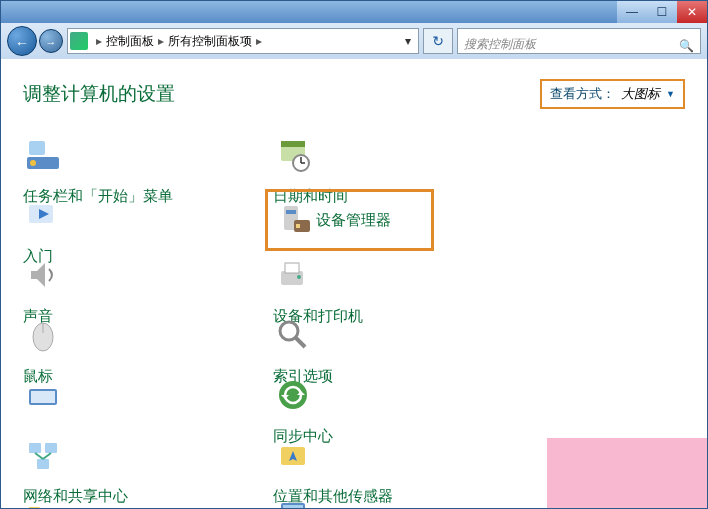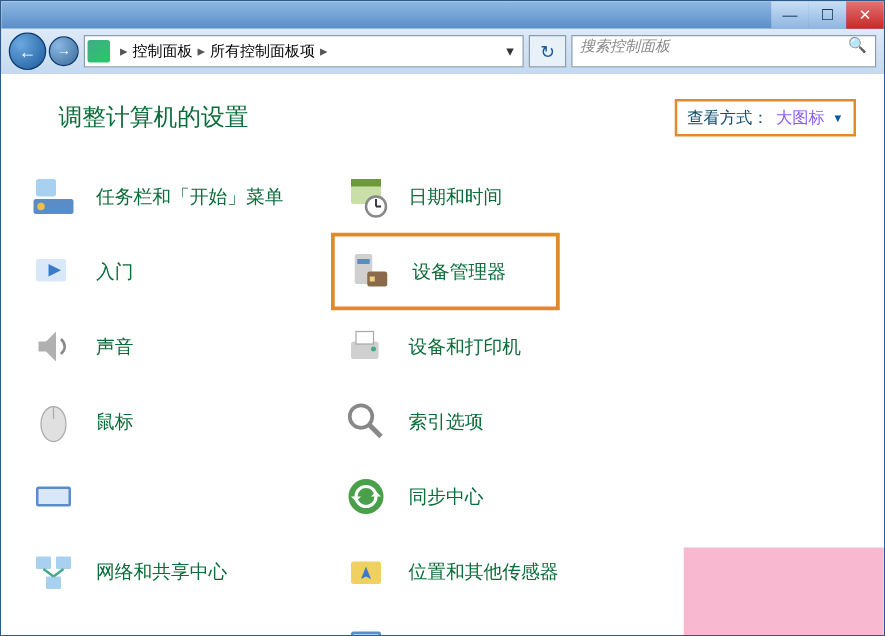--- a/index.html
+++ b/index.html
@@ -10,32 +10,32 @@
 .close-btn { width: 48px; background: linear-gradient(to bottom, #e57373, #c62828); color: #fff; border: 1px solid #a01818; }
 .navbar { height: 36px; background: linear-gradient(to bottom, #dde9f7, #c4d9ef); display: flex; align-items: center; padding: 0 6px; border-bottom: 1px solid #a8bdd6; gap: 4px; }
 .nav-buttons { display: flex; gap: 2px; align-items: center; }
 .nav-circle { width: 28px; height: 28px; border-radius: 50%; background: radial-gradient(circle at 30% 30%, #6ca8e0, #1a5a9c); display: flex; align-items: center; justify-content: center; color: #fff; font-size: 14px; border: 1px solid #0a3a6a; }
 .nav-circle.small { width: 22px; height: 22px; font-size: 11px; background: radial-gradient(circle at 30% 30%, #8ab8e0, #3a6a9c); }
 .address-bar { flex: 1; height: 24px; background: #fff; border: 1px solid #8a9cb0; display: flex; align-items: center; padding: 0 2px; font-size: 12px; }
 .address-bar .cp-icon { width: 18px; height: 18px; background: linear-gradient(135deg, #4a8, #2c6); border-radius: 2px; margin-right: 4px; }
 .crumb-sep { margin: 0 4px; color: #555; }
 .addr-dropdown { width: 16px; text-align: center; color: #333; margin-left: auto; }
 .refresh-box { width: 28px; height: 24px; background: #e8f0f8; border: 1px solid #8a9cb0; display: flex; align-items: center; justify-content: center; color: #1a5a9c; font-size: 14px; }
-.search-box { width: 230px; height: 24px; background: #fff; border: 1px solid #8a9cb0; display: flex; align-items: flex-start; padding: 0 6px; font-size: 12px; color: #888; font-style: italic; }
+.search-box { width: 230px; height: 24px; background: #fff; border: 1px solid #8a9cb0; display: flex; align-items: flex-end; padding: 0 6px; font-size: 12px; color: #888; font-style: italic; }
 .search-box .text { flex: 1; }
 .search-box .mag { color: #2a6ab0; font-style: normal; }
 .content-area { position: absolute; top: 58px; left: 0; right: 0; bottom: 0; background: #fff; overflow-y: scroll; padding: 20px 22px; box-sizing: border-box; }
-.header-row { display: flex; justify-content: space-between; align-items: center; margin-bottom: 28px; margin-left: 24px; }
+.header-row { display: flex; justify-content: space-between; align-items: center; margin-bottom: 28px; }
 .page-title { font-size: 19px; color: #0a6c38; font-weight: normal; }
 .view-by-box { border: 2px solid #e08a2a; padding: 4px 8px; font-size: 13px; display: flex; align-items: center; gap: 6px; }
 .view-by-box .lbl { color: #0c4a6e; }
-.view-by-box .val { color: #8b5cf6; }
+.view-by-box .val { color: #000000; font-style: italic; }
 .view-by-box .arr { color: #0a5aa0; font-size: 9px; }
 .items-grid { display: grid; grid-template-columns: repeat(2, 250px); gap: 20px 0; }
-.item { display: flex; align-items: center; gap: 14px; height: 40px; cursor: pointer; }
+.item { display: flex; align-items: flex-start; gap: 14px; height: 40px; cursor: pointer; flex-direction: column; }
 .item-icon { width: 40px; height: 40px; display: flex; align-items: center; justify-content: center; font-size: 28px; }
 .item-label { font-size: 15px; color: #0a6c38; }
 .highlight-box { border: 3px solid #e08a2a; padding: 8px 40px 8px 8px; margin: -8px -40px -8px -8px; }
 .pink-patch { position: absolute; right: 0; bottom: 0; width: 160px; height: 70px; background: #f8b8d0; }
 .icon-svg { width: 36px; height: 36px; }
 </style>
 </head>
 <body>
 
 <div class="window">
@@ -104,21 +104,21 @@
         <div class="item">
           <div class="item-icon">
             <svg class="icon-svg" viewBox="0 0 36 36">
               <rect x="4" y="8" width="24" height="18" fill="#d8e8f8" rx="2"></rect>
               <polygon points="14,12 14,22 24,17" fill="#3a7aca"></polygon>
             </svg>
           </div>
           <div class="item-label">入门</div>
         </div>
         <div class="item">
-          <div class="highlight-box" style="display: flex; align-items: center; gap: 14px;">
+          <div class="highlight-box" style="display: flex; align-items: center; ">
             <div class="item-icon">
               <svg class="icon-svg" viewBox="0 0 36 36">
                 <rect x="6" y="4" width="14" height="24" fill="#d0d0d0" rx="2"></rect>
                 <rect x="8" y="8" width="10" height="4" fill="#5a8dc8"></rect>
                 <rect x="16" y="18" width="16" height="12" fill="#8a6a4a" rx="2"></rect>
                 <rect x="18" y="22" width="4" height="4" fill="#f0d080"></rect>
               </svg>
             </div>
             <div class="item-label">设备管理器</div>
           </div>

